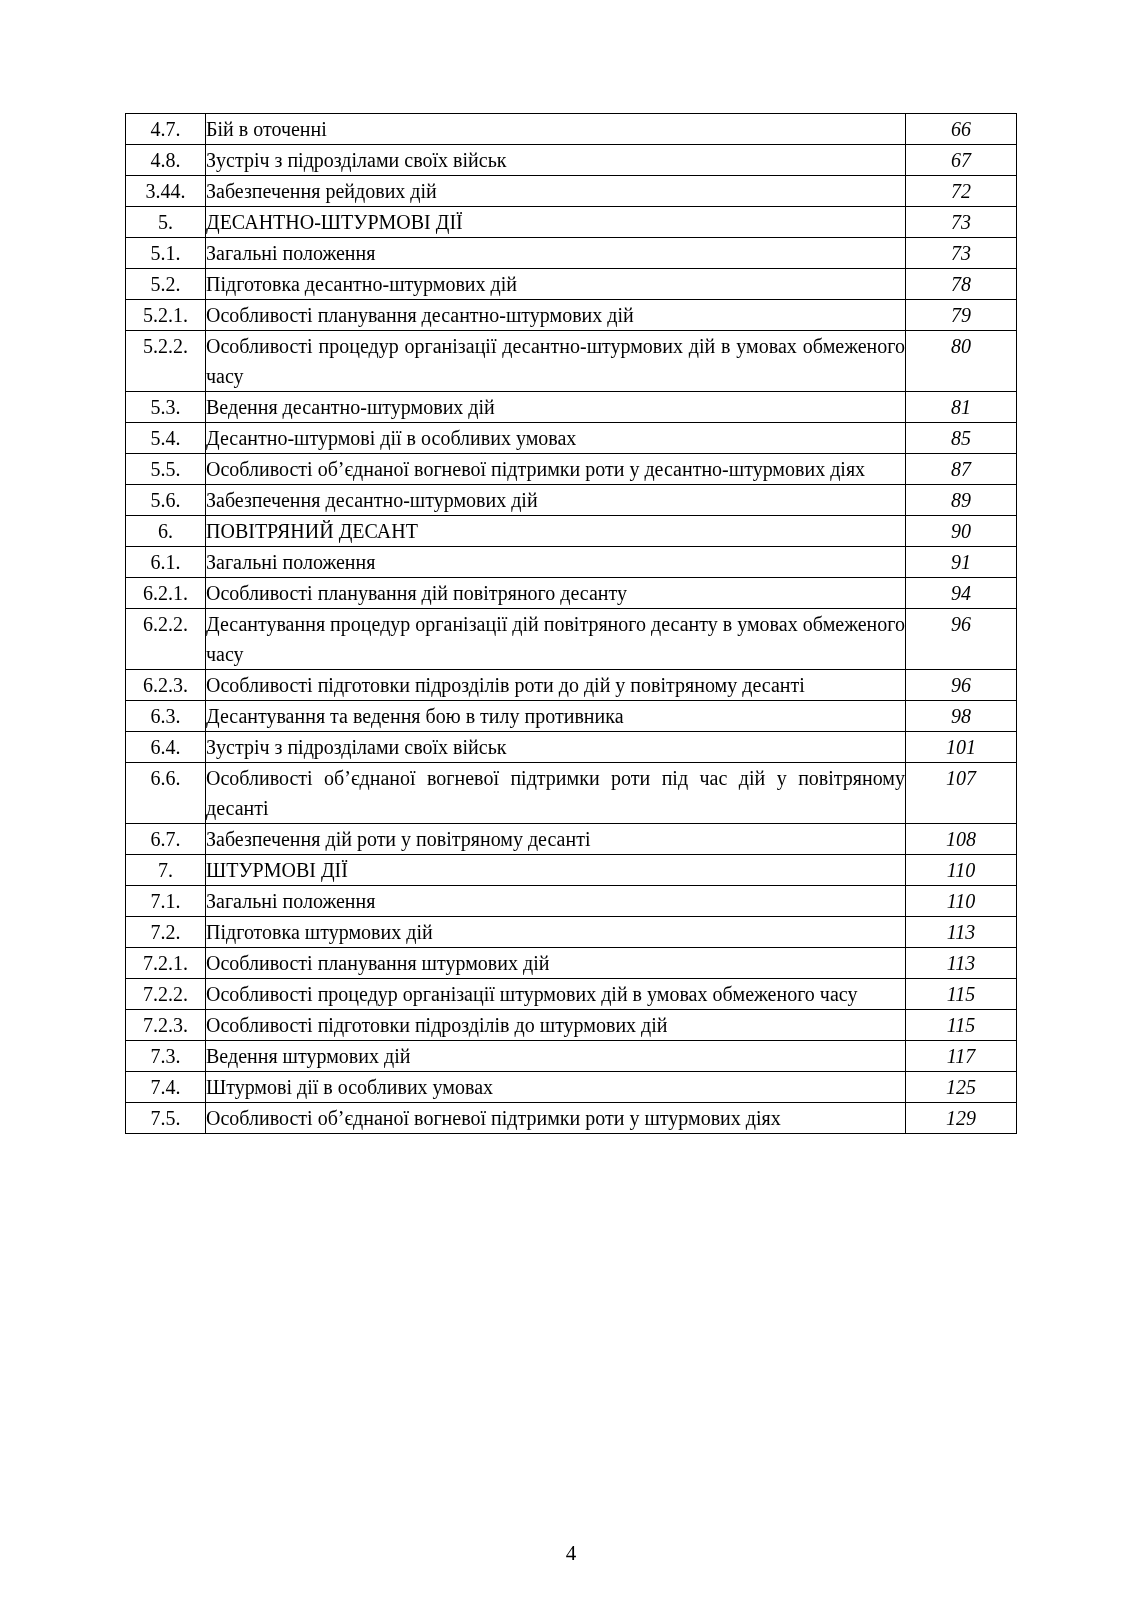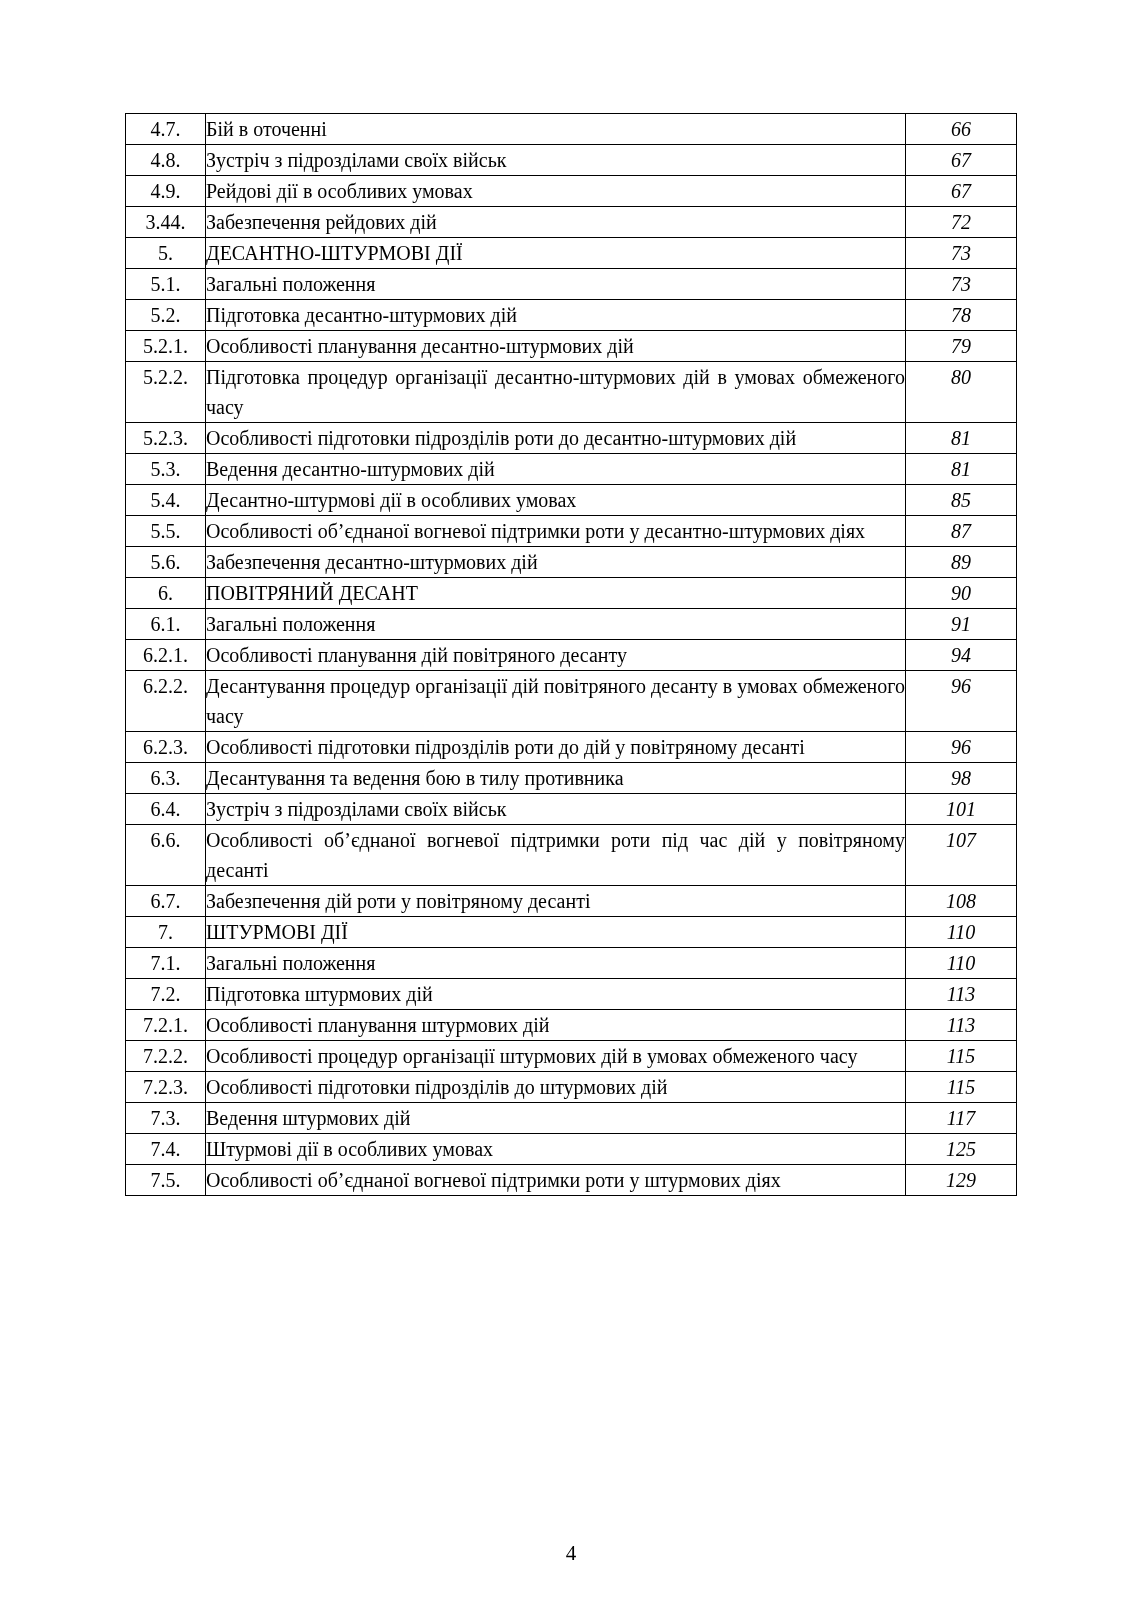--- a/index.html
+++ b/index.html
@@ -79,25 +79,20 @@
           <td class="col-num">4.7.</td>
           <td class="col-title">Бій в оточенні</td>
           <td class="col-page">66</td>
         </tr>
         <tr>
           <td class="col-num">4.8.</td>
           <td class="col-title">Зустріч з підрозділами своїх військ</td>
           <td class="col-page">67</td>
         </tr>
         <tr>
-          <td class="col-num">4.9.</td>
-          <td class="col-title">Рейдові дії в особливих умовах</td>
-          <td class="col-page">67</td>
-        </tr>
-        <tr>
           <td class="col-num">3.44.</td>
           <td class="col-title">Забезпечення рейдових дій</td>
           <td class="col-page">72</td>
         </tr>
         <tr>
           <td class="col-num">5.</td>
           <td class="col-title">ДЕСАНТНО-ШТУРМОВІ ДІЇ</td>
           <td class="col-page">73</td>
         </tr>
         <tr>
@@ -110,27 +105,22 @@
           <td class="col-title">Підготовка десантно-штурмових дій</td>
           <td class="col-page">78</td>
         </tr>
         <tr>
           <td class="col-num">5.2.1.</td>
           <td class="col-title">Особливості планування десантно-штурмових дій</td>
           <td class="col-page">79</td>
         </tr>
         <tr>
           <td class="col-num">5.2.2.</td>
-          <td class="col-title">Підготовка процедур організації десантно-штурмових дій в умовах обмеженого часу</td>
+          <td class="col-title">Особливості процедур організації десантно-штурмових дій в умовах обмеженого часу</td>
           <td class="col-page">80</td>
-        </tr>
-        <tr>
-          <td class="col-num">5.2.3.</td>
-          <td class="col-title">Особливості підготовки підрозділів роти до десантно-штурмових дій</td>
-          <td class="col-page">81</td>
         </tr>
         <tr>
           <td class="col-num">5.3.</td>
           <td class="col-title">Ведення десантно-штурмових дій</td>
           <td class="col-page">81</td>
         </tr>
         <tr>
           <td class="col-num">5.4.</td>
           <td class="col-title">Десантно-штурмові дії в особливих умовах</td>
           <td class="col-page">85</td>

